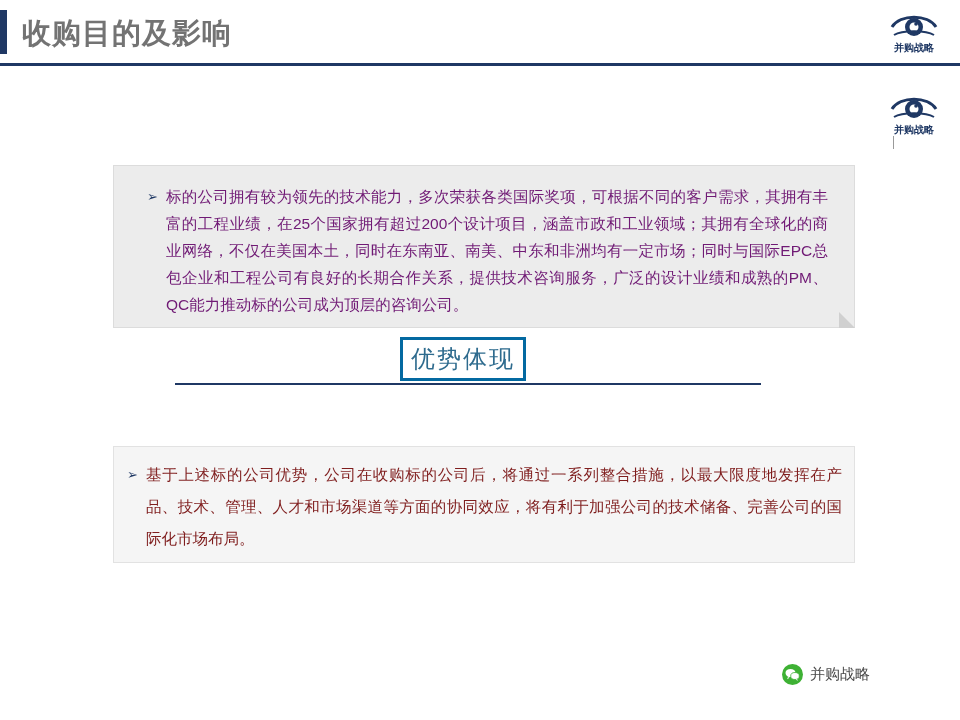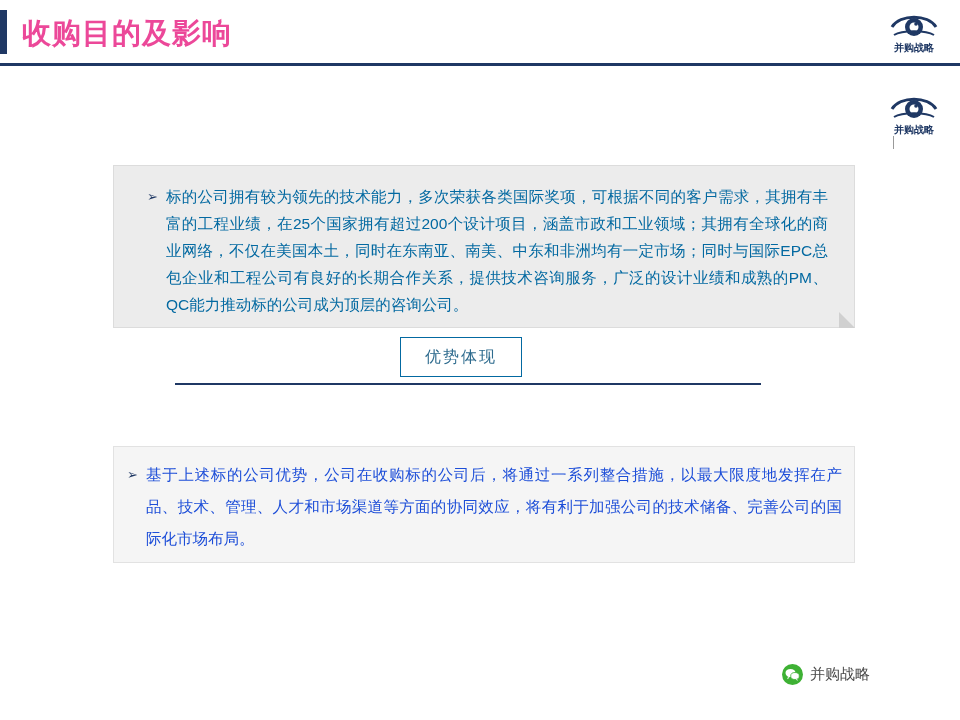--- a/index.html
+++ b/index.html
@@ -44,21 +44,21 @@
     width: 7px;
     height: 44px;
     background: #1f3864;
   }
   .header-title {
     position: absolute;
     left: 22px;
     top: 14px;
     font-size: 29px;
     font-weight: bold;
-    color: #ec4899;
+    color: #737373;
     letter-spacing: 1px;
     white-space: nowrap;
   }
 
   
   .logo {
     position: absolute;
     width: 68px;
     text-align: center;
   }
@@ -108,21 +108,21 @@
     border-left: 16px solid #d0d0d0;
     border-top: 16px solid transparent;
   }
   .box-top-text {
     position: absolute;
     left: 52px;
     top: 17px;
     width: 662px;
     font-size: 15.5px;
     line-height: 27px;
-    color: #0369a1;
+    color: #701a75;
     text-align: justify;
   }
   .box-top-marker {
     position: absolute;
     left: 33px;
     top: 17px;
     font-size: 13px;
     line-height: 27px;
     color: #1f3864;
   }
@@ -132,24 +132,24 @@
     position: absolute;
     left: 175px;
     top: 383px;
     width: 586px;
     height: 2px;
     background: #1f3864;
   }
   .callout {
     position: absolute;
     background: #ffffff;
-    border: 1px solid #0369a1;
+    border: 3px solid #0369a1;
     text-align: center;
     color: #2e6b8e;
-    font-size: 16px;
+    font-size: 24px;
     font-family: "Liberation Serif", serif;
     letter-spacing: 2px;
   }
   .callout-1 {
     left: 400px;
     top: 337px;
     width: 120px;
     height: 38px;
     line-height: 38px;
   }
@@ -180,21 +180,21 @@
     line-height: 32px;
     color: #1f3864;
   }
   .box-bottom-text {
     position: absolute;
     left: 32px;
     top: 12px;
     width: 696px;
     font-size: 15.5px;
     line-height: 32px;
-    color: #1d4ed8;
+    color: #7f1d1d;
     text-align: justify;
   }
 
   
   .footer-wm {
     position: absolute;
     left: 782px;
     top: 664px;
     display: flex;
     align-items: center;

